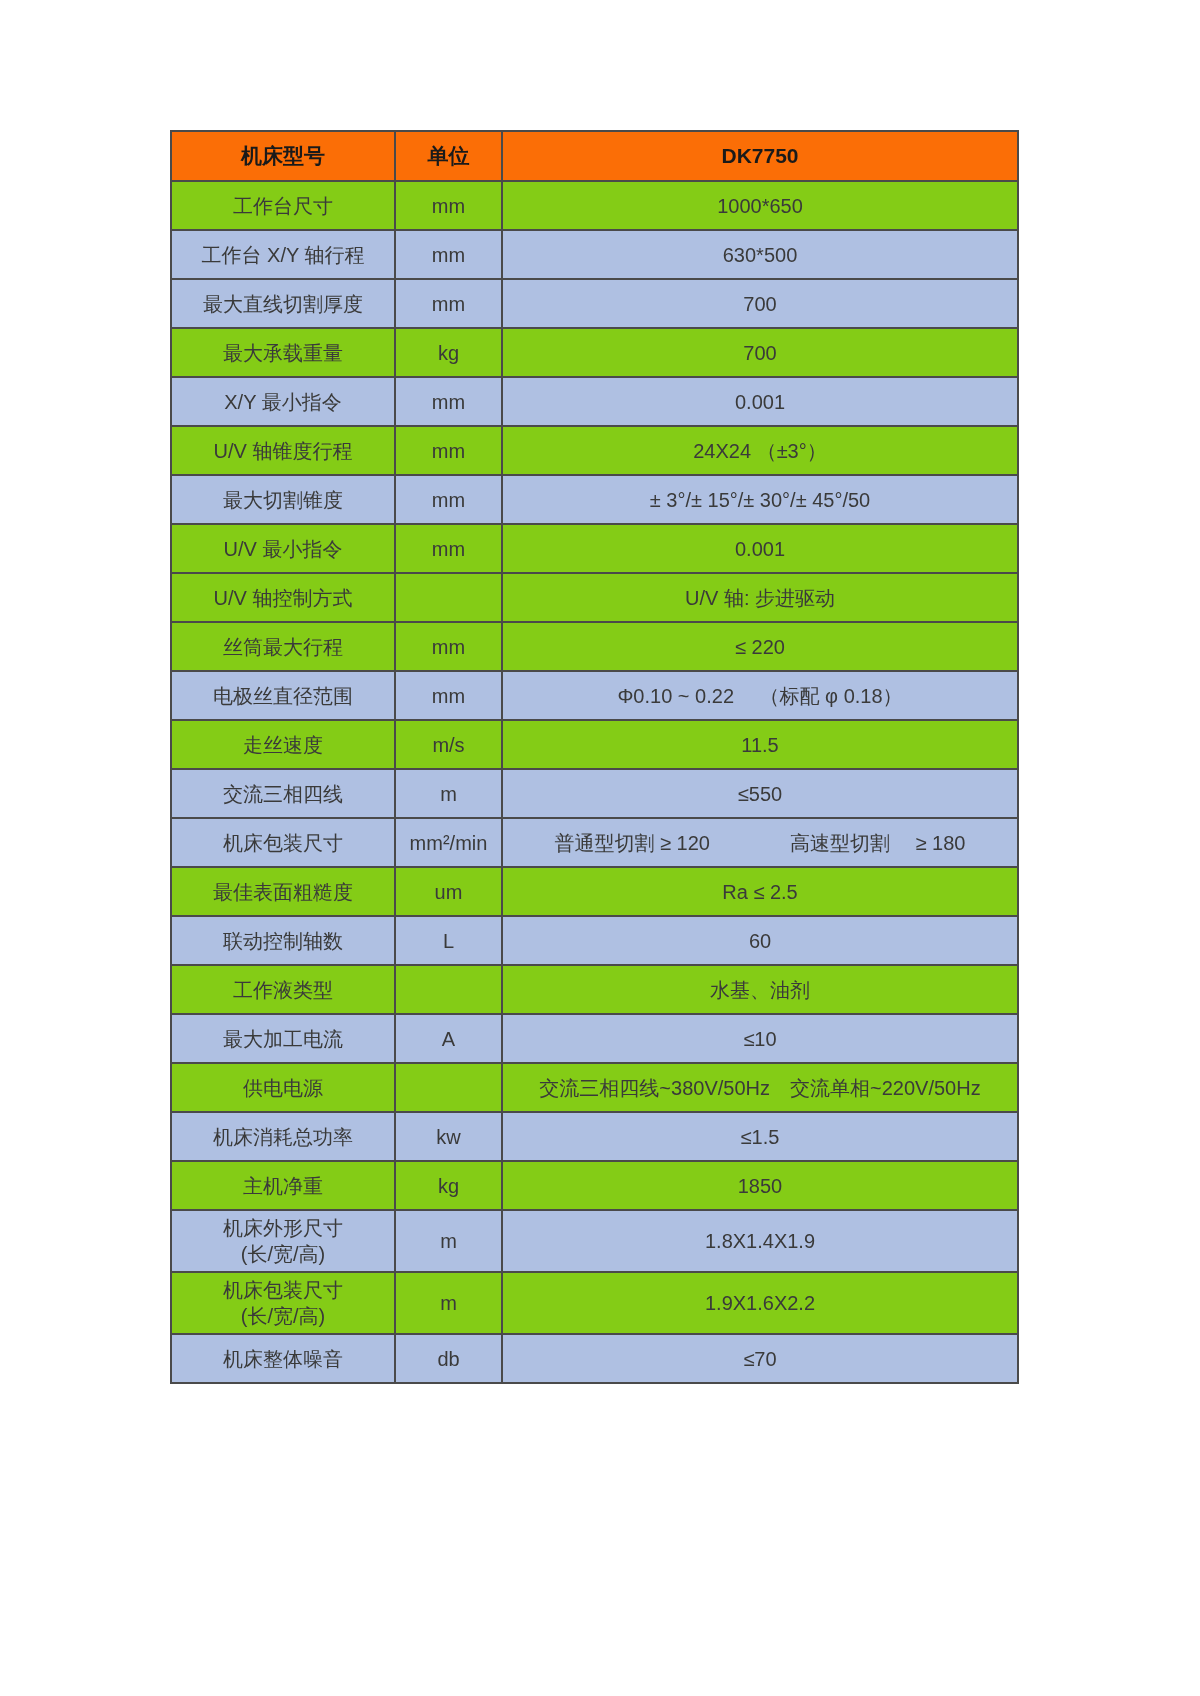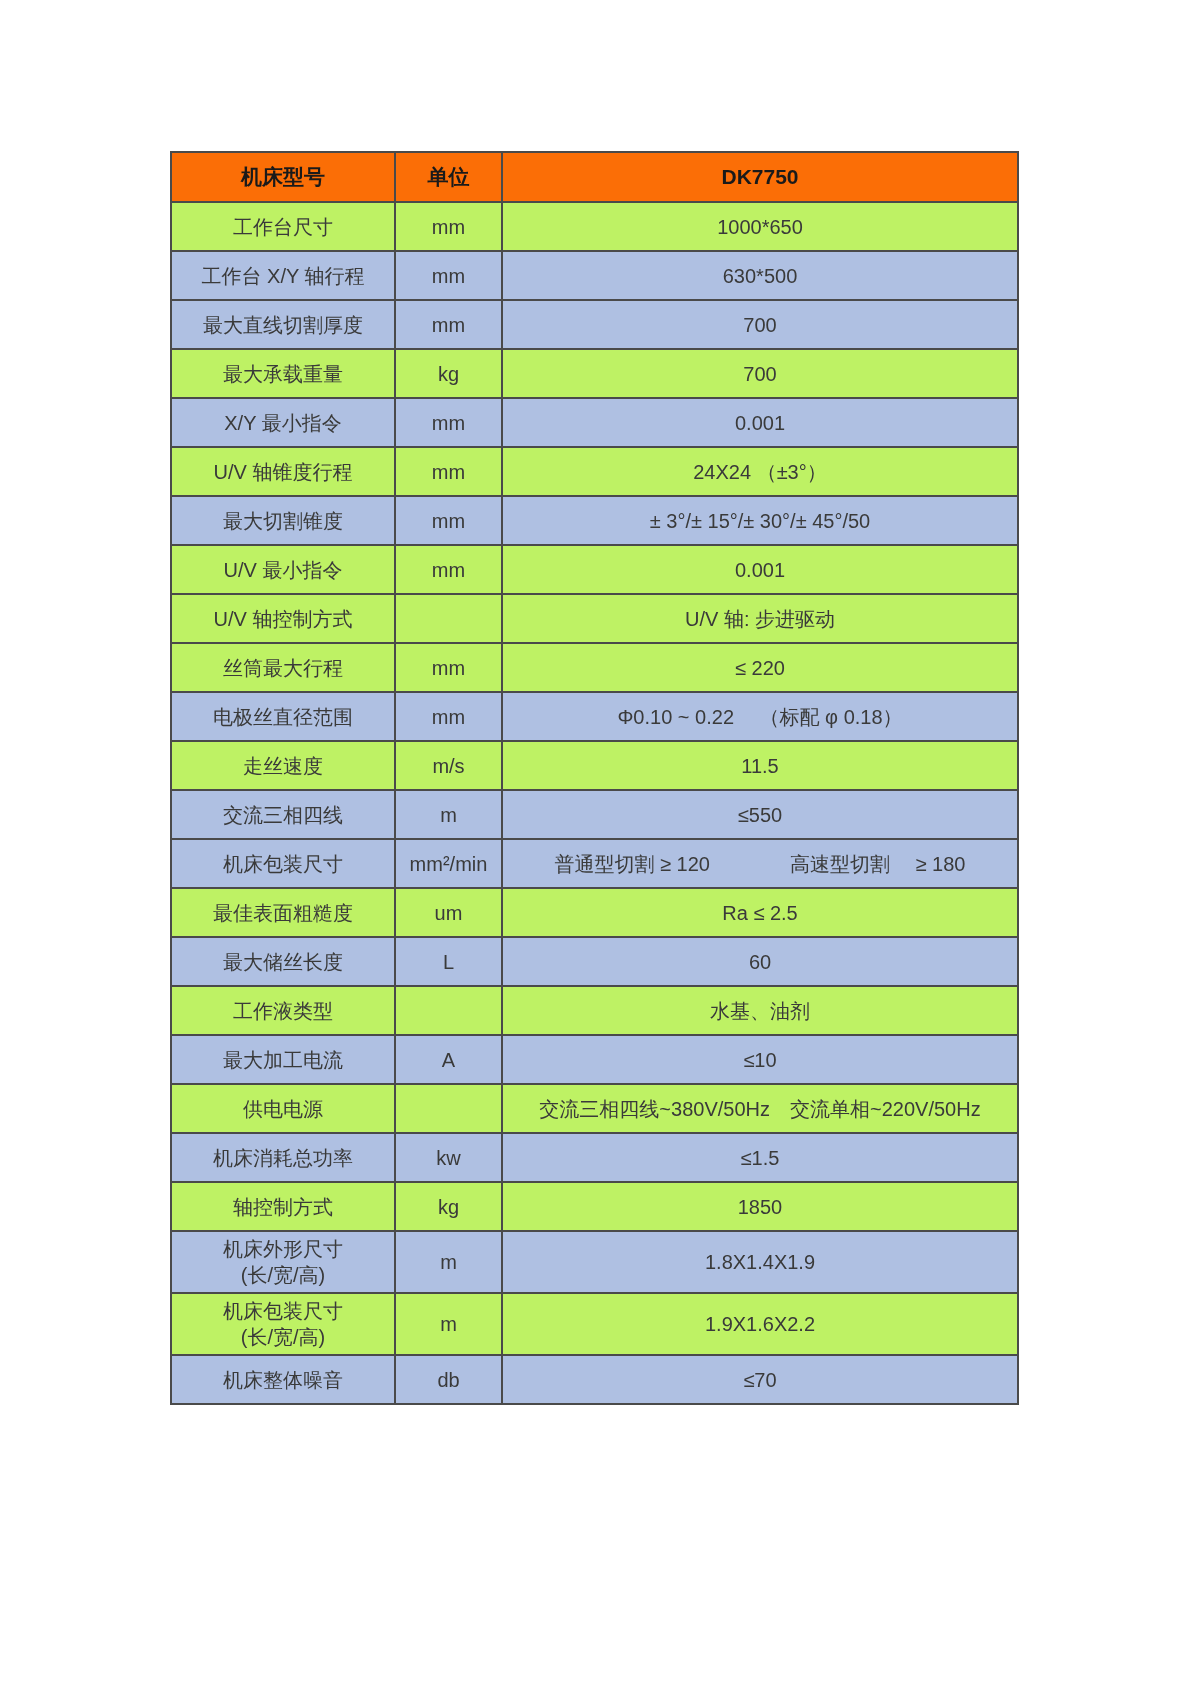--- a/index.html
+++ b/index.html
@@ -7,42 +7,42 @@
     position: relative;
     width: 1200px;
     height: 1696px;
     background: #ffffff;
     font-family: "Liberation Sans", "DejaVu Sans", sans-serif;
     color: var(--text, #3a3a3a);
   }
   table.spec {
     position: absolute;
     left: 170px;
-    top: 151px;
+    top: 130px;
     width: 847px;
     border-collapse: collapse;
     table-layout: fixed;
   }
   table.spec th, table.spec td {
     border: 2px solid var(--border, #4a4a4a);
     text-align: center;
     vertical-align: middle;
     font-size: 20px;
     line-height: 26px;
     padding: 4px 2px;
     overflow: hidden;
   }
   table.spec thead th {
     background: var(--header-bg, #fb6e06);
     color: #1a1a1a;
     font-weight: bold;
     font-size: 21px;
     height: 40px;
   }
-  table.spec tbody tr { background: #bef264; }
+  table.spec tbody tr { background: #84cc16; }
   table.spec tbody tr.shaded { background: var(--row-alt-bg, #afc0e2); }
   table.spec tbody td { height: 39px; }
   td.cell-label { white-space: pre-line; }
   td.cell-value { white-space: nowrap; }
   col.c1 { width: 224px; }
   col.c2 { width: 107px; }
   col.c3 { width: 516px; }
 </style>
 </head>
 <body>
@@ -131,21 +131,21 @@
           <td class="cell-label">机床包装尺寸</td>
           <td class="cell-unit">mm²/min</td>
           <td class="cell-value">普通型切割 ≥ 120　　　　高速型切割 　≥ 180</td>
         </tr>
         <tr>
           <td class="cell-label">最佳表面粗糙度</td>
           <td class="cell-unit">um</td>
           <td class="cell-value">Ra ≤ 2.5</td>
         </tr>
         <tr class="shaded">
-          <td class="cell-label">最大储丝长度</td>
+          <td class="cell-label">联动控制轴数</td>
           <td class="cell-unit">L</td>
           <td class="cell-value">60</td>
         </tr>
         <tr>
           <td class="cell-label">工作液类型</td>
           <td class="cell-unit"></td>
           <td class="cell-value">水基、油剂</td>
         </tr>
         <tr class="shaded">
           <td class="cell-label">最大加工电流</td>
@@ -156,21 +156,21 @@
           <td class="cell-label">供电电源</td>
           <td class="cell-unit"></td>
           <td class="cell-value">交流三相四线~380V/50Hz　交流单相~220V/50Hz</td>
         </tr>
         <tr class="shaded">
           <td class="cell-label">机床消耗总功率</td>
           <td class="cell-unit">kw</td>
           <td class="cell-value">≤1.5</td>
         </tr>
         <tr>
-          <td class="cell-label">轴控制方式</td>
+          <td class="cell-label">主机净重</td>
           <td class="cell-unit">kg</td>
           <td class="cell-value">1850</td>
         </tr>
         <tr class="shaded">
           <td class="cell-label">机床外形尺寸
 (长/宽/高)</td>
           <td class="cell-unit">m</td>
           <td class="cell-value">1.8X1.4X1.9</td>
         </tr>
         <tr>

